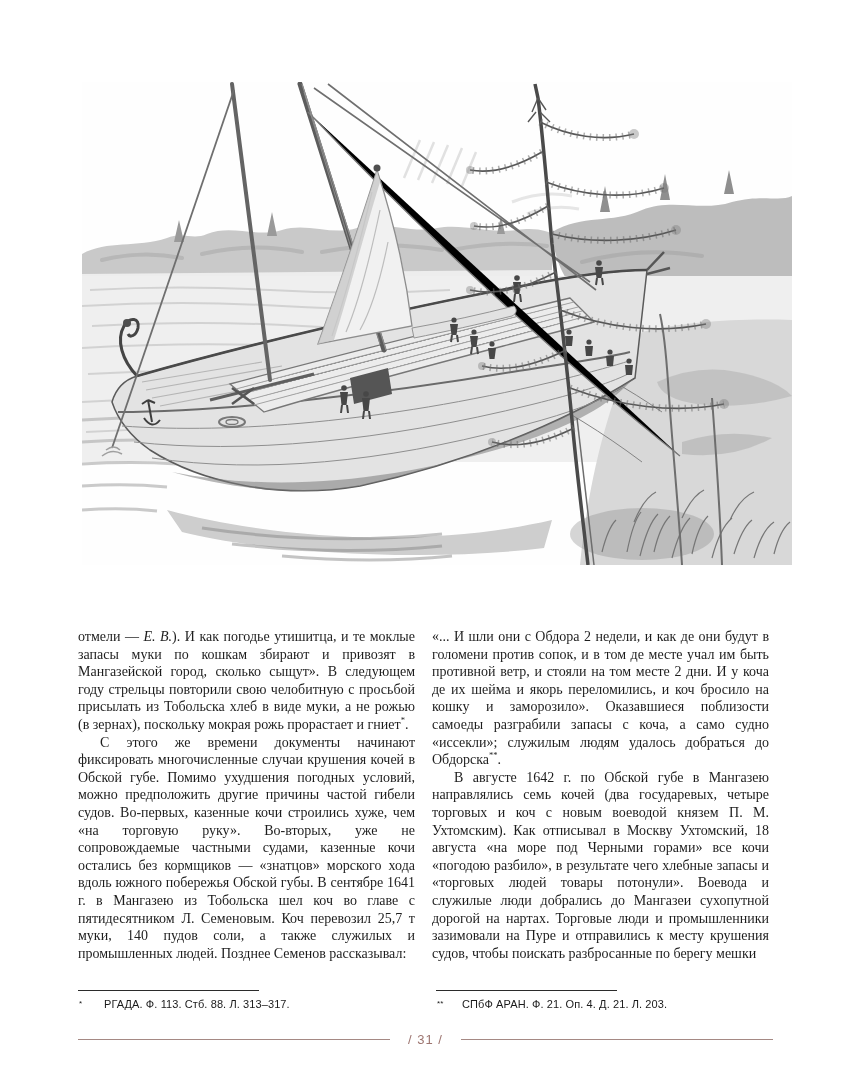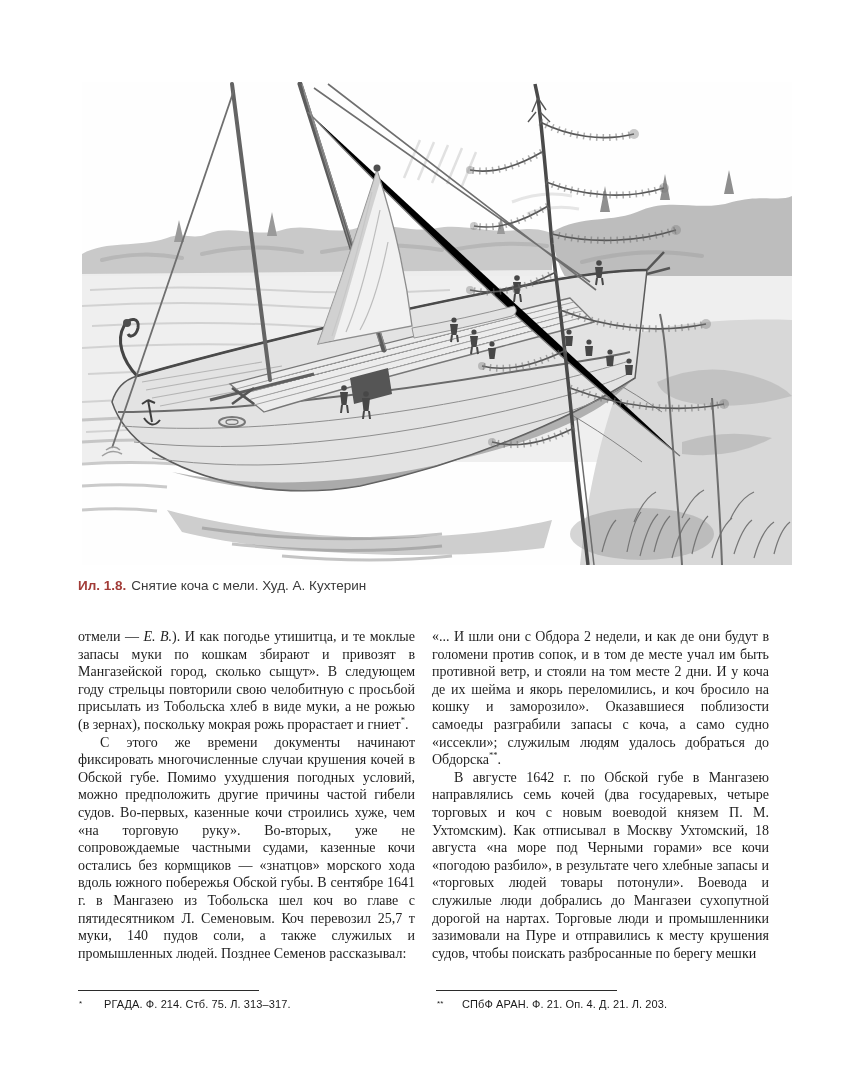--- a/index.html
+++ b/index.html
@@ -232,38 +232,42 @@
           <circle cx="624" cy="242" r="5"></circle>
             <circle cx="400" cy="284" r="4"></circle>
             <circle cx="642" cy="322" r="5"></circle>
             <circle cx="410" cy="360" r="4"></circle>
         </g>
         <path d="M456,16 l-6,14 M456,16 l8,12 M454,30 l-8,10 M458,30 l10,10" stroke="#565656" stroke-width="1.4" fill="none"></path>
       </g>
     </svg>
   </div>
 
-  <p class="caption"><strong class="cap-label">Ил. 1.8.</strong><span>Снятие коча с мели. Худ. А. Кухтерин</span></p>
 
   <div class="columns">
     <div class="col">
       <p><span>отмели — </span><em>Е. В.</em><span>). И как погодье утишитца, и те моклые запасы муки по кошкам збирают и привозят в Мангазейской город, сколько сыщут». В следующем году стрельцы повторили свою челобитную с просьбой присылать из Тобольска хлеб в виде муки, а не рожью (в зернах), поскольку мокрая рожь прорастает и гниет</span><sup class="fn">*</sup><span>.</span></p>
       <p class="indent">С этого же времени документы начинают фиксировать многочисленные случаи крушения кочей в Обской губе. Помимо ухудшения погодных условий, можно предположить другие причины частой гибели судов. Во-первых, казенные кочи строились хуже, чем «на торговую руку». Во-вторых, уже не сопровождаемые частными судами, казенные кочи остались без кормщиков — «знатцов» морского хода вдоль южного побережья Обской губы. В сентябре 1641 г. в Мангазею из Тобольска шел коч во главе с пятидесятником Л. Семеновым. Коч перевозил 25,7 т муки, 140 пудов соли, а также служилых и промышленных людей. Позднее Семенов рассказывал:</p>
     </div>
     <div class="col">
       <p><span>«... И шли они с Обдора 2 недели, и как де они будут в голомени против сопок, и в том де месте учал им быть противной ветр, и стояли на том месте 2 дни. И у коча де их шейма и якорь переломились, и коч бросило на кошку и заморозило». Оказавшиеся поблизости самоеды разграбили запасы с коча, а само судно «иссекли»; служилым людям удалось добраться до Обдорска</span><sup class="fn">**</sup><span>.</span></p>
       <p class="indent">В августе 1642 г. по Обской губе в Мангазею направлялись семь кочей (два государевых, четыре торговых и коч с новым воеводой князем П. М. Ухтомским). Как отписывал в Москву Ухтомский, 18 августа «на море под Черными горами» все кочи «погодою разбило», в результате чего хлебные запасы и «торговых людей товары потонули». Воевода и служилые люди добрались до Мангазеи сухопутной дорогой на нартах. Торговые люди и промышленники зазимовали на Пуре и отправились к месту крушения судов, чтобы поискать разбросанные по берегу мешки</p>
     </div>
   </div>
 
   <div class="footnotes">
     <div class="footnote">
       <div class="fn-rule"></div>
-      <div class="fn-line"><sup>*</sup><span>РГАДА. Ф. 214. Стб. 75. Л. 313–317.</span></div>
+      <div class="fn-line"><sup>*</sup><span>РГАДА. Ф. 113. Стб. 88. Л. 313–317.</span></div>
     </div>
     <div class="footnote">
       <div class="fn-rule"></div>
       <div class="fn-line"><sup>**</sup><span>СПбФ АРАН. Ф. 21. Оп. 4. Д. 21. Л. 203.</span></div>
     </div>
   </div>
 
+  <div class="page-footer">
+    <span class="rule"></span>
+    <span class="num">/ 31 /</span>
+    <span class="rule"></span>
+  </div>
 
 </div>
 
 </body></html>

